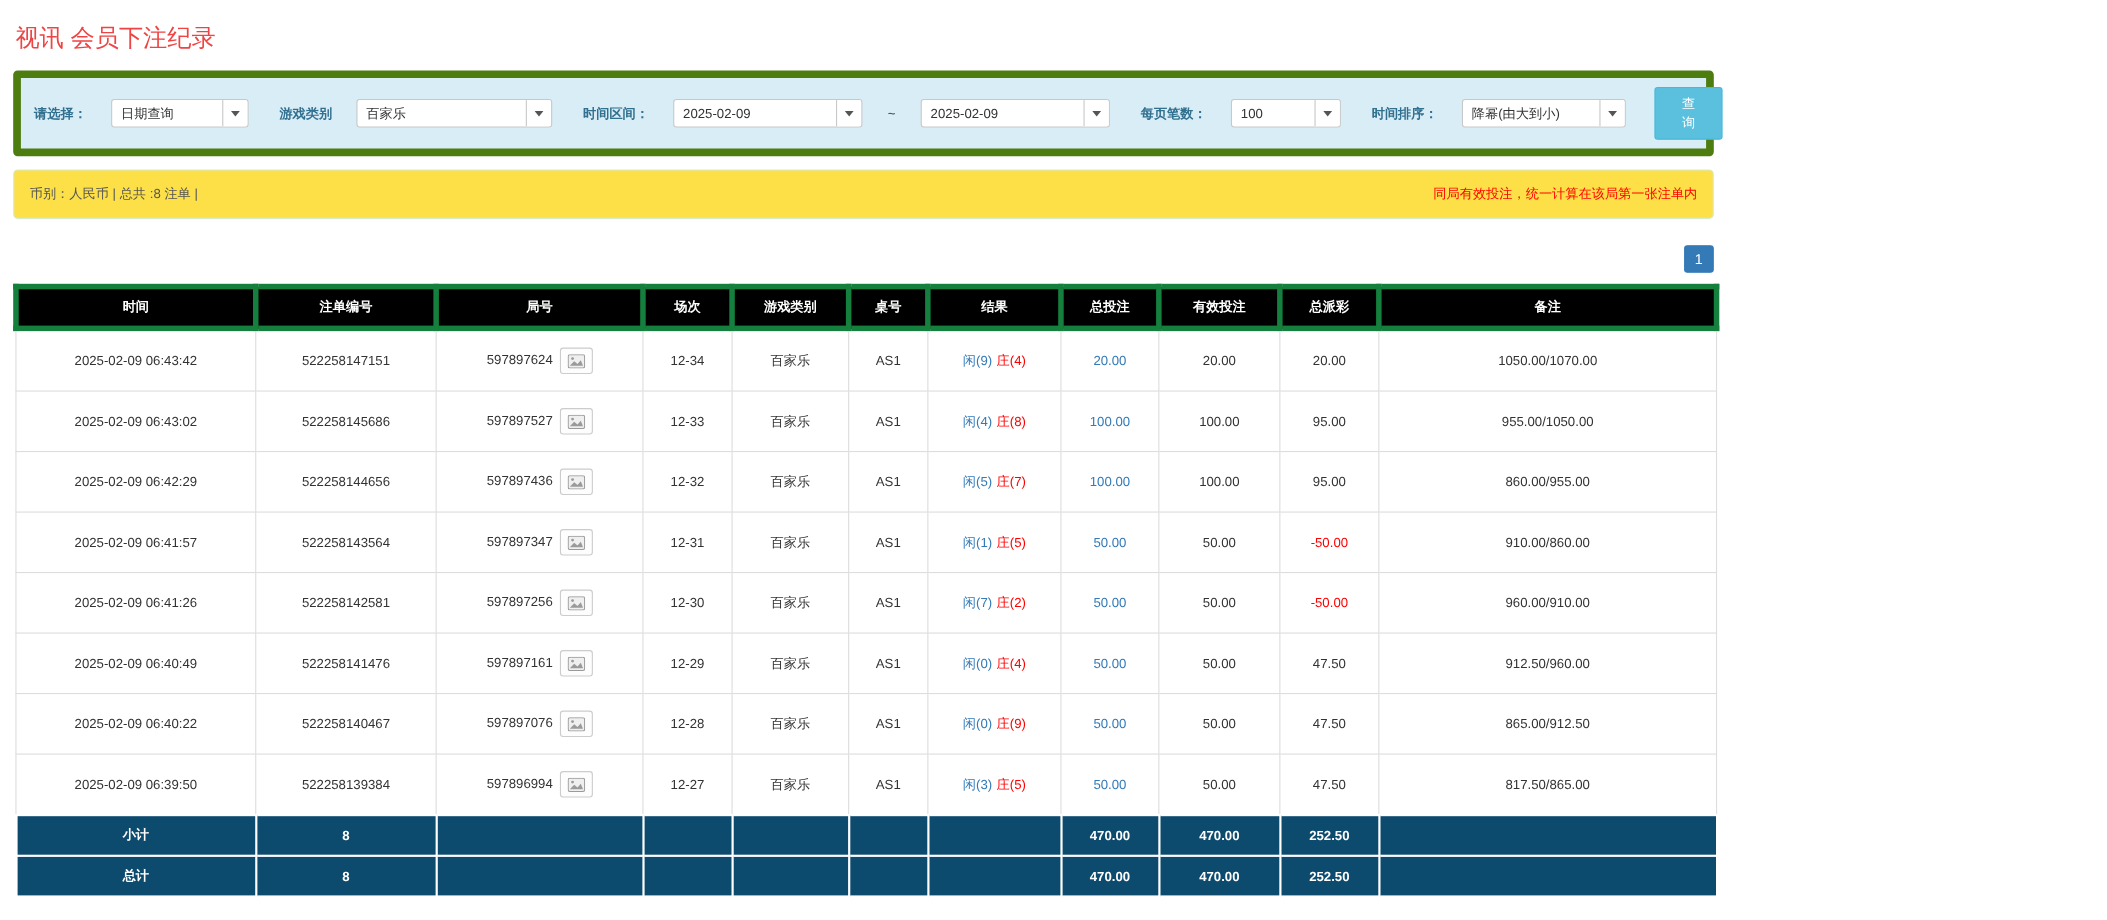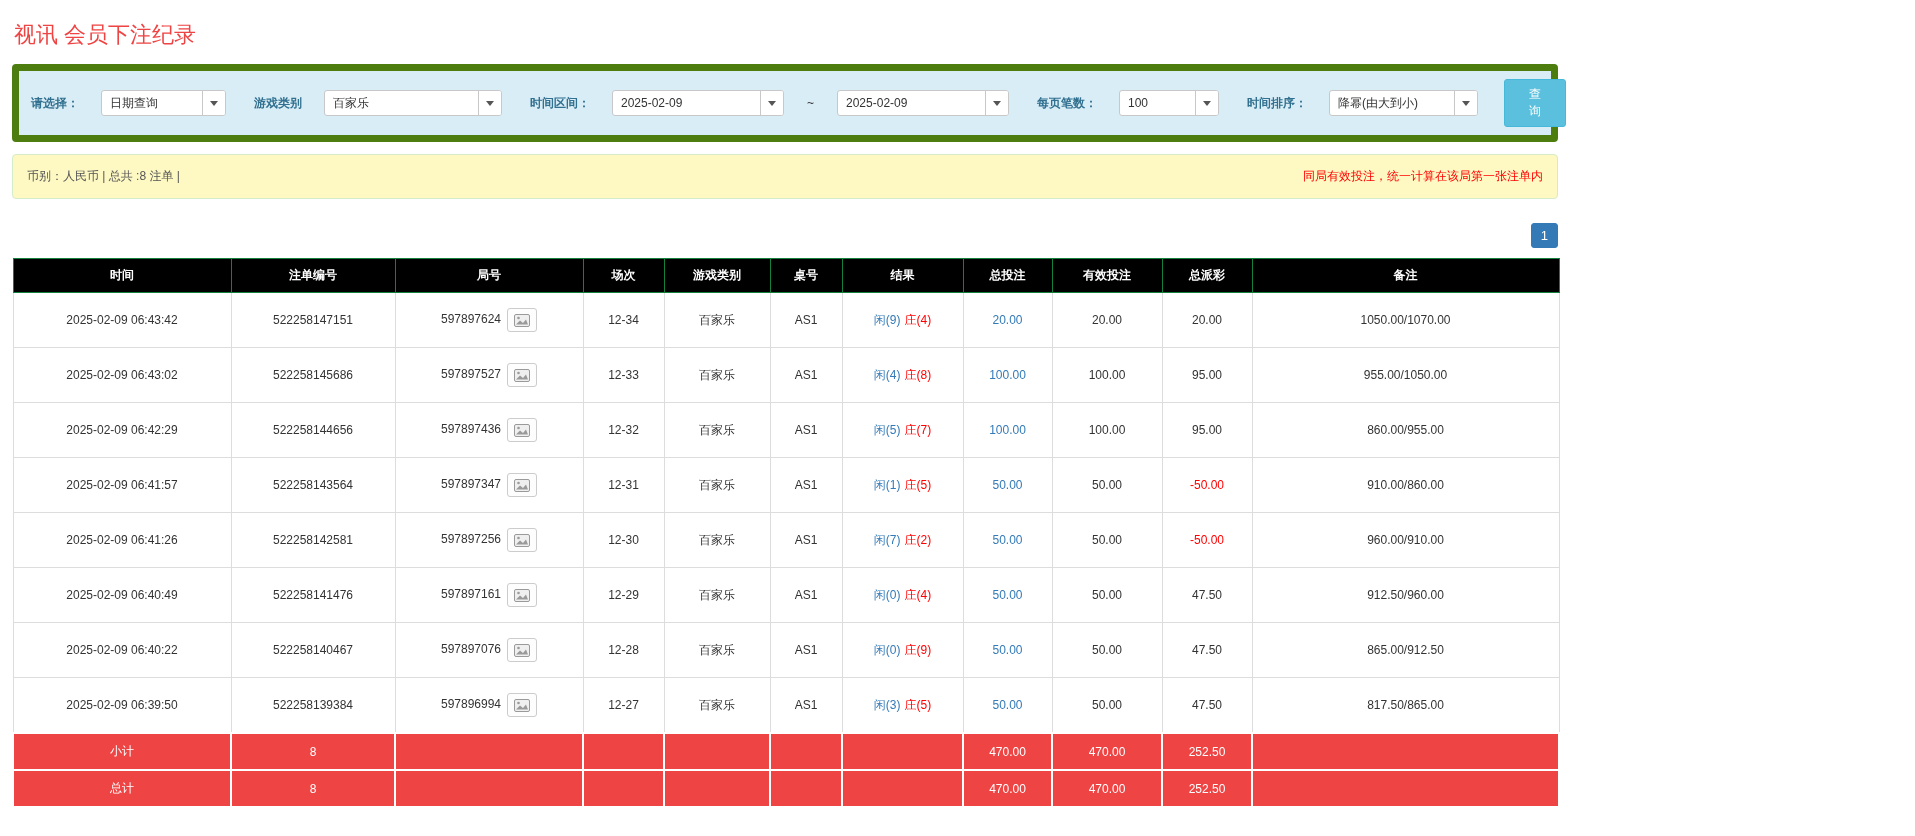--- a/index.html
+++ b/index.html
@@ -87,21 +87,21 @@
     padding: 6px 24px;
     border-radius: 3px;
     cursor: pointer;
     margin-left: 4px;
     font-family: "Liberation Sans", sans-serif;
   }
 
   
   .summary-bar {
     margin-top: 12px;
-    background: #fef9c3;
+    background: #fde047;
     border: 1px solid #d6ecc9;
     border-radius: 4px;
     padding: 13px 14px;
     display: flex;
     justify-content: space-between;
     align-items: center;
     font-size: 12px;
     color: #555;
   }
   .summary-warning { color: #ff0000; }
@@ -127,21 +127,21 @@
     border-collapse: collapse;
     table-layout: fixed;
     font-size: 12px;
     text-align: center;
   }
   .records th {
     background: #000;
     color: #fff;
     font-weight: bold;
     padding: 8px 4px;
-    border: 1px solid #15803d;
+    border: 5px solid #15803d;
   }
   .records tbody td {
     border: 1px solid #ddd;
     padding: 15px 4px;
     color: #333;
     background: #fff;
     overflow: hidden;
     white-space: nowrap;
   }
   .records .res-player { color: #337ab7; }
@@ -156,25 +156,25 @@
     height: 24px;
     margin-left: 6px;
     vertical-align: middle;
     border: 1px solid #ccc;
     border-radius: 3px;
     background: #fdfdfd;
     cursor: pointer;
     padding: 0;
   }
   .records tfoot td {
-    background: #ef4444;
+    background: #0c4a6e;
     color: #fff;
     border: 2px solid #fff;
     padding: 9px 4px;
-    font-weight: normal;
+    font-weight: bold;
   }
 </style>
 </head>
 <body>
 
 <div class="container">
 
   <h1 class="page-title">视讯 会员下注纪录</h1>
 
   <div class="filter-bar">

